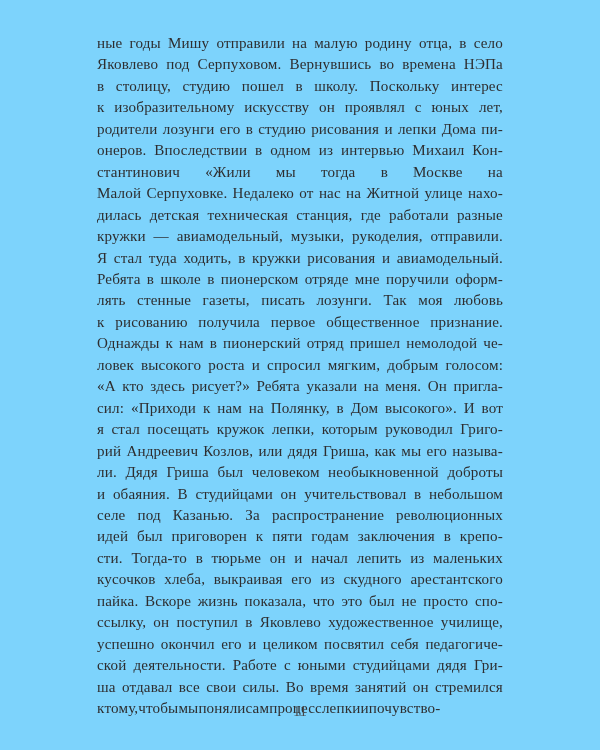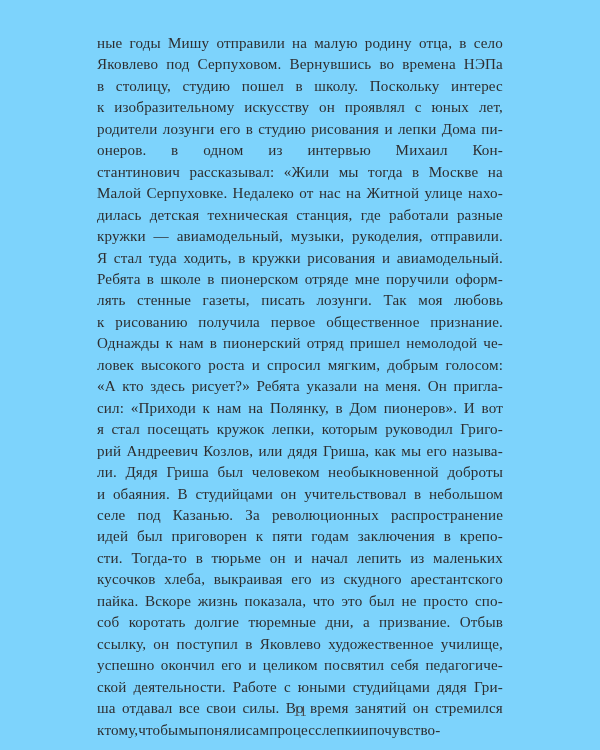--- a/index.html
+++ b/index.html
@@ -62,43 +62,42 @@
 <body>
 
 <div class="page">
 
   <div class="text-block">
       <div class="text-line justify"><span class="w">ные</span><span class="w">годы</span><span class="w">Мишу</span><span class="w">отправили</span><span class="w">на</span><span class="w">малую</span><span class="w">родину</span><span class="w">отца,</span><span class="w">в</span><span class="w">село</span></div>
       <div class="text-line justify"><span class="w">Яковлево</span><span class="w">под</span><span class="w">Серпуховом.</span><span class="w">Вернувшись</span><span class="w">во</span><span class="w">времена</span><span class="w">НЭПа</span></div>
       <div class="text-line justify"><span class="w">в</span><span class="w">столицу,</span><span class="w">студию</span><span class="w">пошел</span><span class="w">в</span><span class="w">школу.</span><span class="w">Поскольку</span><span class="w">интерес</span></div>
       <div class="text-line justify"><span class="w">к</span><span class="w">изобразительному</span><span class="w">искусству</span><span class="w">он</span><span class="w">проявлял</span><span class="w">с</span><span class="w">юных</span><span class="w">лет,</span></div>
       <div class="text-line justify"><span class="w">родители</span><span class="w">лозунги</span><span class="w">его</span><span class="w">в</span><span class="w">студию</span><span class="w">рисования</span><span class="w">и</span><span class="w">лепки</span><span class="w">Дома</span><span class="w">пи-</span></div>
-      <div class="text-line justify"><span class="w">онеров.</span><span class="w">в</span><span class="w">одном</span><span class="w">из</span><span class="w">интервью</span><span class="w">Михаил</span><span class="w">Кон-</span></div>
-      <div class="text-line justify"><span class="w">стантинович</span><span class="w">рассказывал:</span><span class="w">«Жили</span><span class="w">мы</span><span class="w">тогда</span><span class="w">в</span><span class="w">Москве</span><span class="w">на</span></div>
+      <div class="text-line justify"><span class="w">онеров.</span><span class="w">Впоследствии</span><span class="w">в</span><span class="w">одном</span><span class="w">из</span><span class="w">интервью</span><span class="w">Михаил</span><span class="w">Кон-</span></div>
+      <div class="text-line justify"><span class="w">стантинович</span><span class="w">«Жили</span><span class="w">мы</span><span class="w">тогда</span><span class="w">в</span><span class="w">Москве</span><span class="w">на</span></div>
       <div class="text-line justify"><span class="w">Малой</span><span class="w">Серпуховке.</span><span class="w">Недалеко</span><span class="w">от</span><span class="w">нас</span><span class="w">на</span><span class="w">Житной</span><span class="w">улице</span><span class="w">нахо-</span></div>
       <div class="text-line justify"><span class="w">дилась</span><span class="w">детская</span><span class="w">техническая</span><span class="w">станция,</span><span class="w">где</span><span class="w">работали</span><span class="w">разные</span></div>
       <div class="text-line justify"><span class="w">кружки</span><span class="w">—</span><span class="w">авиамодельный,</span><span class="w">музыки,</span><span class="w">рукоделия,</span><span class="w">отправили.</span></div>
       <div class="text-line justify"><span class="w">Я</span><span class="w">стал</span><span class="w">туда</span><span class="w">ходить,</span><span class="w">в</span><span class="w">кружки</span><span class="w">рисования</span><span class="w">и</span><span class="w">авиамодельный.</span></div>
       <div class="text-line justify"><span class="w">Ребята</span><span class="w">в</span><span class="w">школе</span><span class="w">в</span><span class="w">пионерском</span><span class="w">отряде</span><span class="w">мне</span><span class="w">поручили</span><span class="w">оформ-</span></div>
       <div class="text-line justify"><span class="w">лять</span><span class="w">стенные</span><span class="w">газеты,</span><span class="w">писать</span><span class="w">лозунги.</span><span class="w">Так</span><span class="w">моя</span><span class="w">любовь</span></div>
       <div class="text-line justify"><span class="w">к</span><span class="w">рисованию</span><span class="w">получила</span><span class="w">первое</span><span class="w">общественное</span><span class="w">признание.</span></div>
       <div class="text-line justify"><span class="w">Однажды</span><span class="w">к</span><span class="w">нам</span><span class="w">в</span><span class="w">пионерский</span><span class="w">отряд</span><span class="w">пришел</span><span class="w">немолодой</span><span class="w">че-</span></div>
       <div class="text-line justify"><span class="w">ловек</span><span class="w">высокого</span><span class="w">роста</span><span class="w">и</span><span class="w">спросил</span><span class="w">мягким,</span><span class="w">добрым</span><span class="w">голосом:</span></div>
       <div class="text-line justify"><span class="w">«А</span><span class="w">кто</span><span class="w">здесь</span><span class="w">рисует?»</span><span class="w">Ребята</span><span class="w">указали</span><span class="w">на</span><span class="w">меня.</span><span class="w">Он</span><span class="w">пригла-</span></div>
-      <div class="text-line justify"><span class="w">сил:</span><span class="w">«Приходи</span><span class="w">к</span><span class="w">нам</span><span class="w">на</span><span class="w">Полянку,</span><span class="w">в</span><span class="w">Дом</span><span class="w">пионеров».</span><span class="w">И</span><span class="w">вот</span></div>
+      <div class="text-line justify"><span class="w">сил:</span><span class="w">«Приходи</span><span class="w">к</span><span class="w">нам</span><span class="w">на</span><span class="w">Полянку,</span><span class="w">в</span><span class="w">Дом</span><span class="w">высокого».</span><span class="w">И</span><span class="w">вот</span></div>
       <div class="text-line justify"><span class="w">я</span><span class="w">стал</span><span class="w">посещать</span><span class="w">кружок</span><span class="w">лепки,</span><span class="w">которым</span><span class="w">руководил</span><span class="w">Григо-</span></div>
       <div class="text-line justify"><span class="w">рий</span><span class="w">Андреевич</span><span class="w">Козлов,</span><span class="w">или</span><span class="w">дядя</span><span class="w">Гриша,</span><span class="w">как</span><span class="w">мы</span><span class="w">его</span><span class="w">называ-</span></div>
       <div class="text-line justify"><span class="w">ли.</span><span class="w">Дядя</span><span class="w">Гриша</span><span class="w">был</span><span class="w">человеком</span><span class="w">необыкновенной</span><span class="w">доброты</span></div>
       <div class="text-line justify"><span class="w">и</span><span class="w">обаяния.</span><span class="w">В</span><span class="w">студийцами</span><span class="w">он</span><span class="w">учительствовал</span><span class="w">в</span><span class="w">небольшом</span></div>
-      <div class="text-line justify"><span class="w">селе</span><span class="w">под</span><span class="w">Казанью.</span><span class="w">За</span><span class="w">революционных</span><span class="w">распространение</span></div>
+      <div class="text-line justify"><span class="w">селе</span><span class="w">под</span><span class="w">Казанью.</span><span class="w">За</span><span class="w">распространение</span><span class="w">революционных</span></div>
       <div class="text-line justify"><span class="w">идей</span><span class="w">был</span><span class="w">приговорен</span><span class="w">к</span><span class="w">пяти</span><span class="w">годам</span><span class="w">заключения</span><span class="w">в</span><span class="w">крепо-</span></div>
       <div class="text-line justify"><span class="w">сти.</span><span class="w">Тогда-то</span><span class="w">в</span><span class="w">тюрьме</span><span class="w">он</span><span class="w">и</span><span class="w">начал</span><span class="w">лепить</span><span class="w">из</span><span class="w">маленьких</span></div>
       <div class="text-line justify"><span class="w">кусочков</span><span class="w">хлеба,</span><span class="w">выкраивая</span><span class="w">его</span><span class="w">из</span><span class="w">скудного</span><span class="w">арестантского</span></div>
       <div class="text-line justify"><span class="w">пайка.</span><span class="w">Вскоре</span><span class="w">жизнь</span><span class="w">показала,</span><span class="w">что</span><span class="w">это</span><span class="w">был</span><span class="w">не</span><span class="w">просто</span><span class="w">спо-</span></div>
-      <div class="text-line justify"><span class="w">соб</span><span class="w">коротать</span><span class="w">долгие</span><span class="w">тюремные</span><span class="w">дни,</span><span class="w">а</span><span class="w">призвание.</span><span class="w">Отбыв</span></div>
       <div class="text-line justify"><span class="w">ссылку,</span><span class="w">он</span><span class="w">поступил</span><span class="w">в</span><span class="w">Яковлево</span><span class="w">художественное</span><span class="w">училище,</span></div>
       <div class="text-line justify"><span class="w">успешно</span><span class="w">окончил</span><span class="w">его</span><span class="w">и</span><span class="w">целиком</span><span class="w">посвятил</span><span class="w">себя</span><span class="w">педагогиче-</span></div>
       <div class="text-line justify"><span class="w">ской</span><span class="w">деятельности.</span><span class="w">Работе</span><span class="w">с</span><span class="w">юными</span><span class="w">студийцами</span><span class="w">дядя</span><span class="w">Гри-</span></div>
       <div class="text-line justify"><span class="w">ша</span><span class="w">отдавал</span><span class="w">все</span><span class="w">свои</span><span class="w">силы.</span><span class="w">Во</span><span class="w">время</span><span class="w">занятий</span><span class="w">он</span><span class="w">стремился</span></div>
       <div class="text-line last"><span class="w">к</span><span class="w">тому,</span><span class="w">чтобы</span><span class="w">мы</span><span class="w">поняли</span><span class="w">сам</span><span class="w">процесс</span><span class="w">лепки</span><span class="w">и</span><span class="w">почувство-</span></div>
     </div>
 
   <div class="page-number">11</div>
 
 </div>

